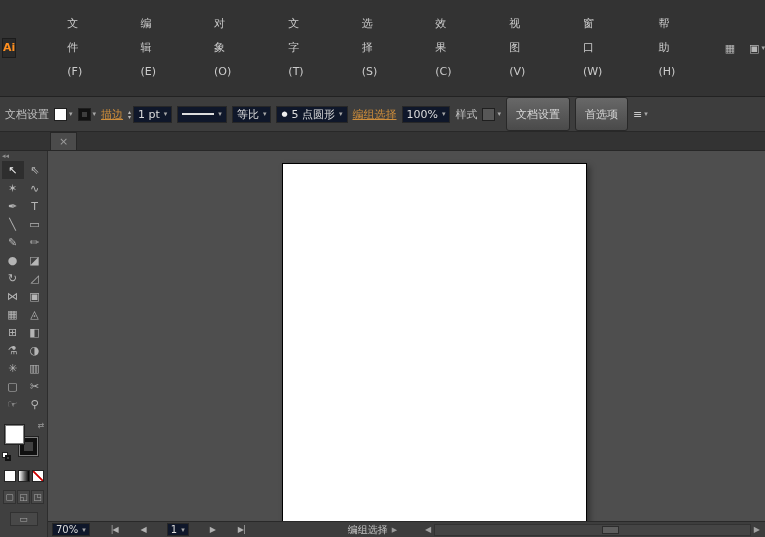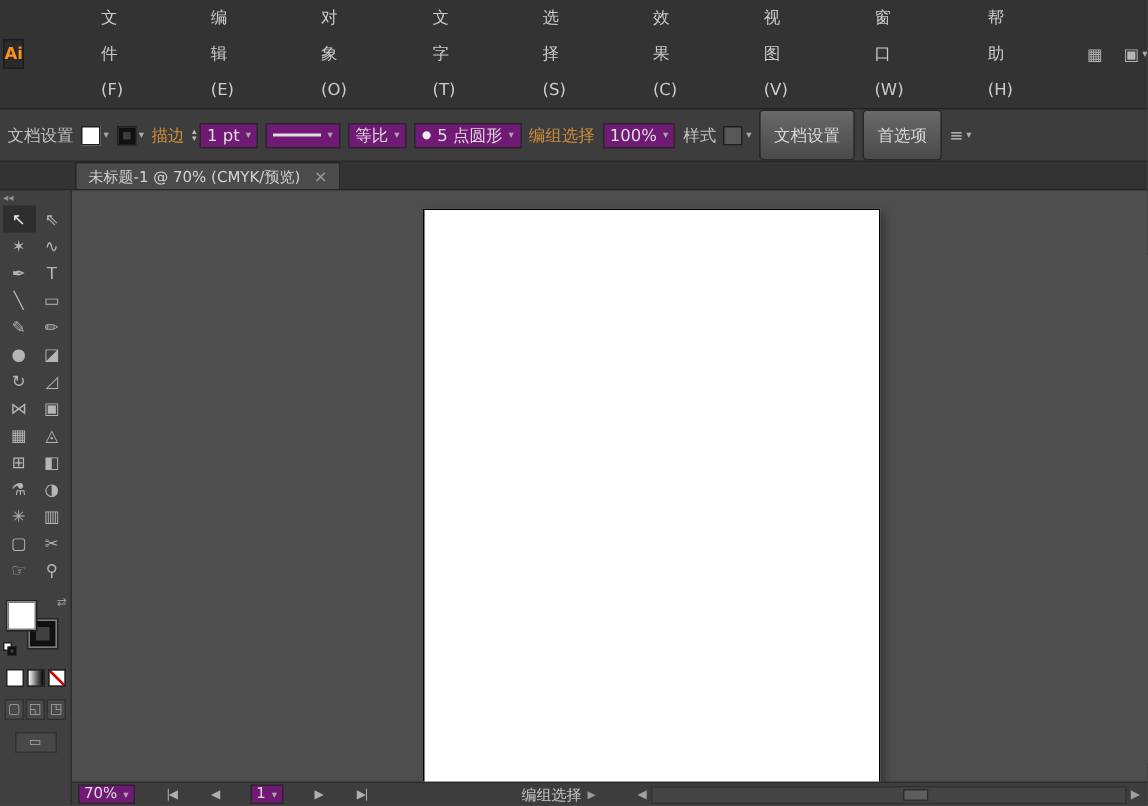--- a/index.html
+++ b/index.html
@@ -3,35 +3,35 @@
 <meta charset="utf-8">
 <style>
   *{box-sizing:border-box;margin:0;padding:0;}
   html,body{width:765px;height:537px;overflow:hidden;}
   body{font-family:"DejaVu Sans","Liberation Sans",sans-serif;font-size:11px;color:#c8c8c8;background:#3d3d3d;}
   .app{width:765px;height:537px;display:flex;flex-direction:column;}
 
   
   .menubar{flex:0 0 24px;background:#333;display:flex;align-items:center;border-bottom:1px solid #222;gap:16px;}
   .logo{width:20px;height:20px;margin:0 5px 0 2px;background:#2a2a2a;border:1px solid #1c1c1c;color:#ff8f1f;font-weight:bold;font-size:11px;line-height:18px;text-align:center;}
-  .menu-item{padding:0 8px;line-height:24px;color:#ccc;cursor:default;margin-left:22px;}
+  .menu-item{padding:12px 8px;line-height:24px;color:#ccc;cursor:default;margin-left:22px;}
   .menubar-icons{display:flex;align-items:center;gap:14px;margin-left:22px;color:#b5b5b5;}
   .mb-icon{display:flex;align-items:center;gap:2px;font-size:11px;}
 
   
   .controlbar{flex:0 0 24px;background:#3d3d3d;border-bottom:1px solid #282828;display:flex;align-items:center;gap:5px;padding:0 5px;white-space:nowrap;}
   .cb-label{color:#c0c0c0;}
-  .cb-link{color:#cf8e3b;cursor:pointer;}
+  .cb-link{color:#cf8e3b;text-decoration:underline;cursor:pointer;}
   .dd{font-size:7px;color:#a8a8a8;}
   .swgroup{display:flex;align-items:center;gap:2px;}
   .sw{width:13px;height:13px;border:1px solid #1f1f1f;}
   .sw.white{background:#fff;}
   .sw.stroke{background:#3d3d3d;box-shadow:inset 0 0 0 3px #111;}
   .sw.style{background:#575757;}
-  .field{height:17px;background:#701a75;border:1px solid #272727;display:flex;align-items:center;padding:0 4px;gap:4px;color:#ddd;}
+  .field{height:17px;background:#0f172a;border:1px solid #272727;display:flex;align-items:center;padding:0 4px;gap:4px;color:#ddd;}
   .spin{display:flex;flex-direction:column;font-size:6px;line-height:5px;color:#bbb;}
   .lineprev{width:32px;height:0;border-top:2px solid #ddd;}
   .btn{height:34px;background:linear-gradient(#686868,#4a4a4a);border:1px solid #282828;border-radius:3px;padding:0 9px;color:#d8d8d8;display:flex;align-items:center;cursor:pointer;}
   .dot{font-size:7px;color:#eee;}
 
   
   .tabbar{flex:0 0 18px;background:#333;display:flex;align-items:flex-end;padding-left:50px;border-bottom:1px solid #272727;}
   .tab{height:18px;background:#4b4b4b;border:1px solid #272727;border-bottom:none;display:flex;align-items:center;gap:9px;padding:0 8px;font-size:10px;color:#d2d2d2;}
   .tab-close{color:#9d9d9d;font-size:11px;cursor:pointer;}
 
@@ -148,21 +148,20 @@
     <span class="btn">文档设置</span>
     <span class="btn">首选项</span>
     <span class="swgroup">
       <span>≡</span>
       <span class="dd">▾</span>
     </span>
   </div>
 
   <div class="tabbar">
     <div class="tab">
-      <span>未标题-1 @ 70% (CMYK/预览)</span>
       <span class="tab-close">×</span>
     </div>
   </div>
 
   <div class="body">
 
     <div class="toolbar">
       <span class="collapse">◂◂</span>
       <div class="tools-grid">
           <div class="tool active">

